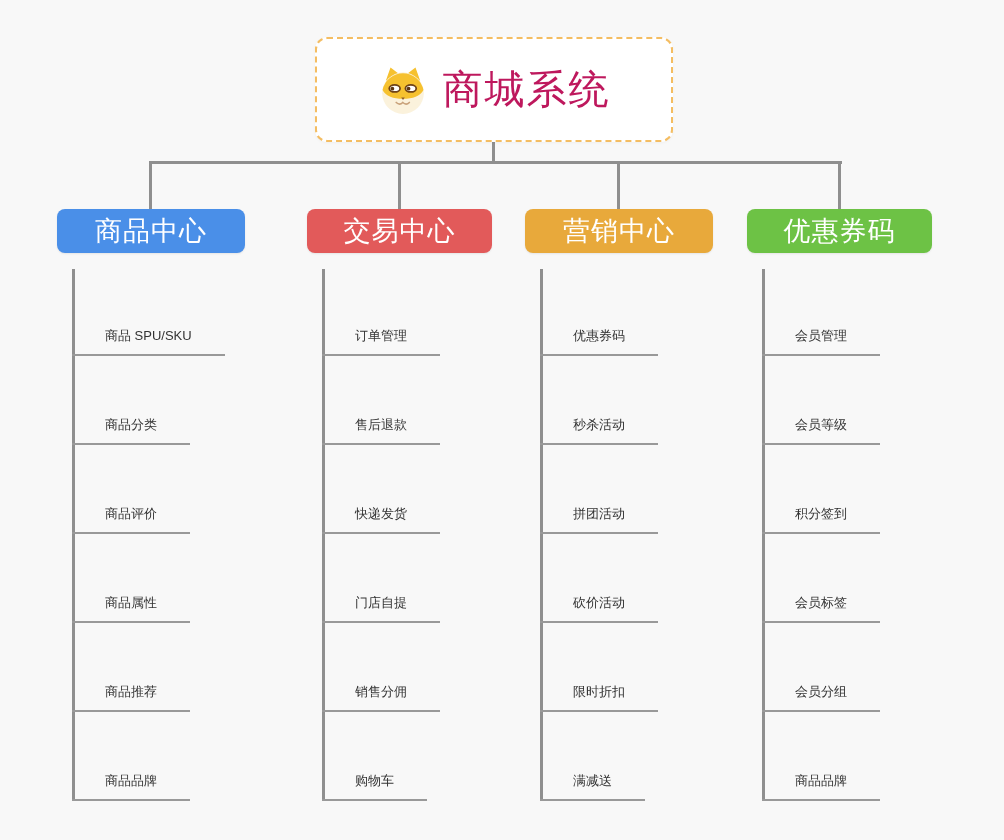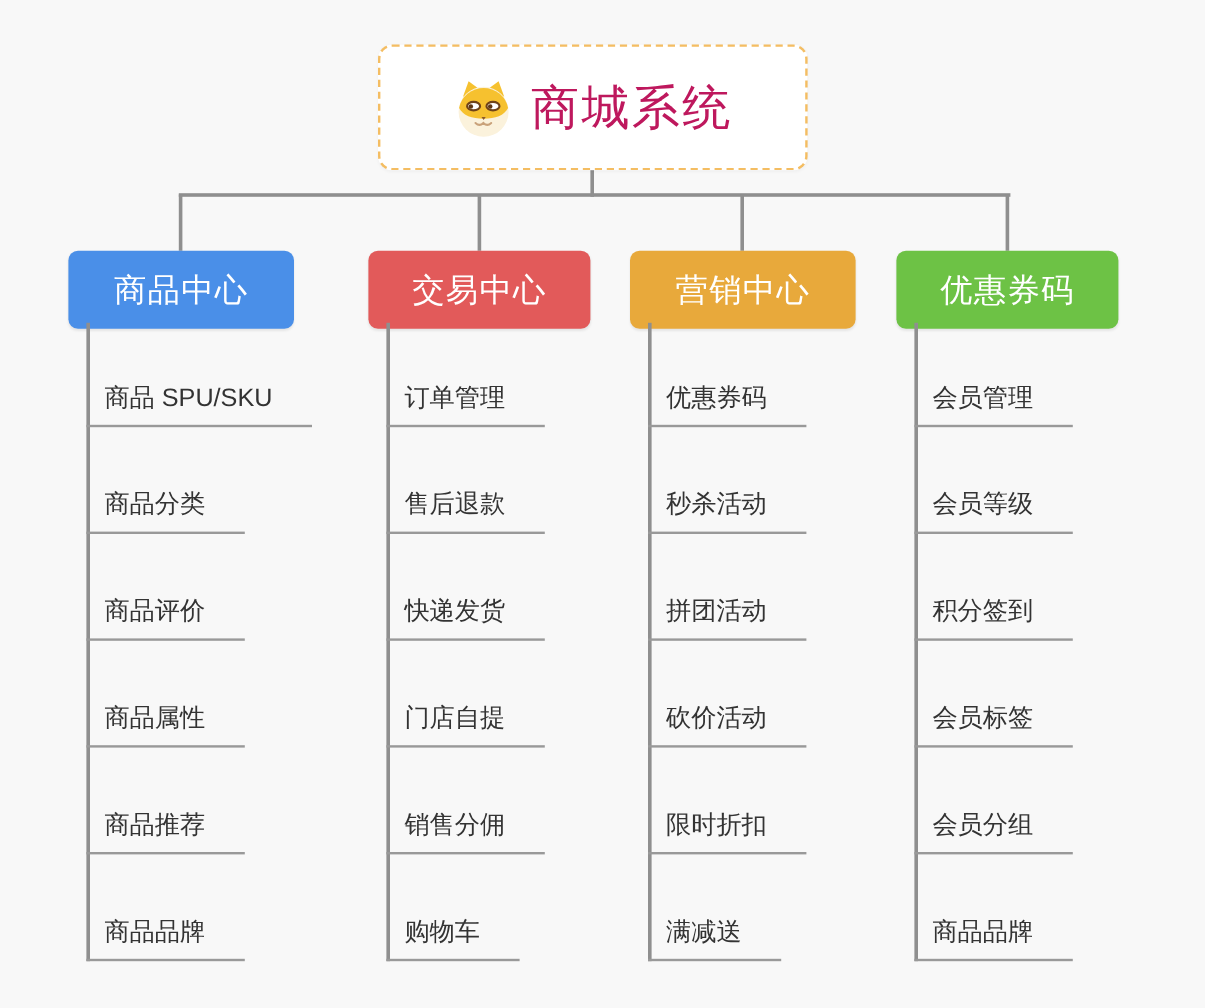--- a/index.html
+++ b/index.html
@@ -25,30 +25,30 @@
   .drop{top:162px;width:3px;height:47px;}
   .drop-1{left:149px;} .drop-2{left:398px;} .drop-3{left:617px;} .drop-4{left:838px;}
 
   
   .branch{position:absolute;top:209px;}
   .b0{left:57px;width:188px;}
   .b1{left:307px;width:185px;}
   .b2{left:525px;width:188px;}
   .b3{left:747px;width:185px;}
   .branch-node{
-    height:65px;border-radius:8px;display:flex;align-items:center;justify-content:center;
+    height:44px;border-radius:8px;display:flex;align-items:center;justify-content:center;
     color:#ffffff;font-size:27px;letter-spacing:1px;white-space:nowrap;
     box-shadow:0 1px 2px rgba(0,0,0,0.08);
   }
   .spine{position:absolute;left:15px;top:60px;width:3px;height:532px;background:#8f8f8f;}
   .leaves{position:absolute;left:15px;top:60px;margin:0;padding:0;list-style:none;}
   .leaf{
     box-sizing:border-box;height:89px;display:flex;align-items:flex-end;
-    padding:0 33px 9px 15px;border-bottom:2px solid #999999;
-    width:max-content;font-size:21px;color:#333333;white-space:nowrap;
+    padding:0 33px 9px 33px;border-bottom:2px solid #999999;
+    width:max-content;font-size:13px;color:#333333;white-space:nowrap;
   }
   .leaf:first-child{height:87px;}
 </style>
 </head>
 <body>
 
 <div class="canvas">
 
   <div class="root-node">
     <span class="dog">

